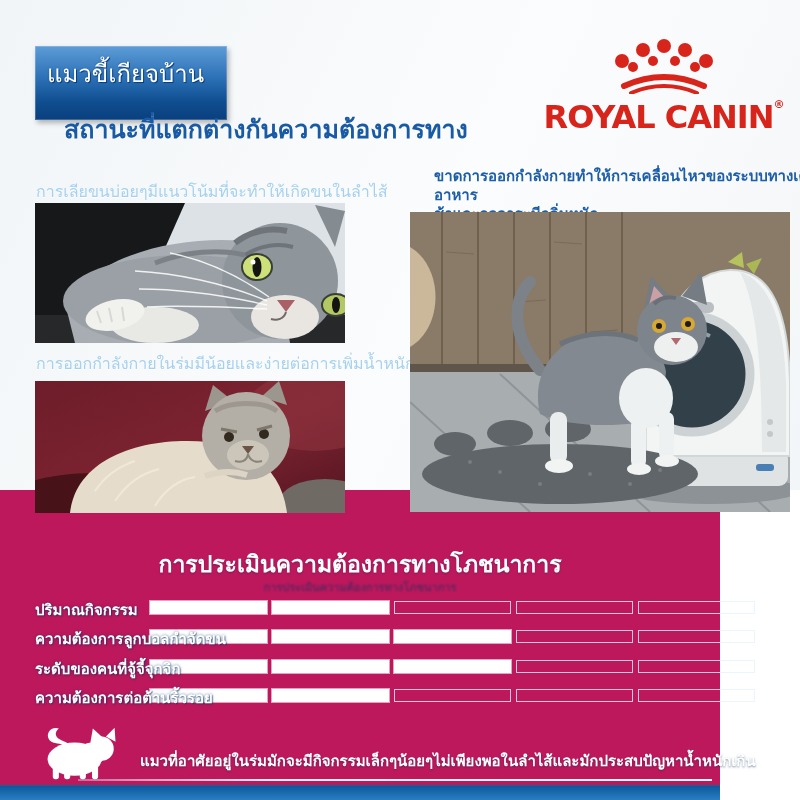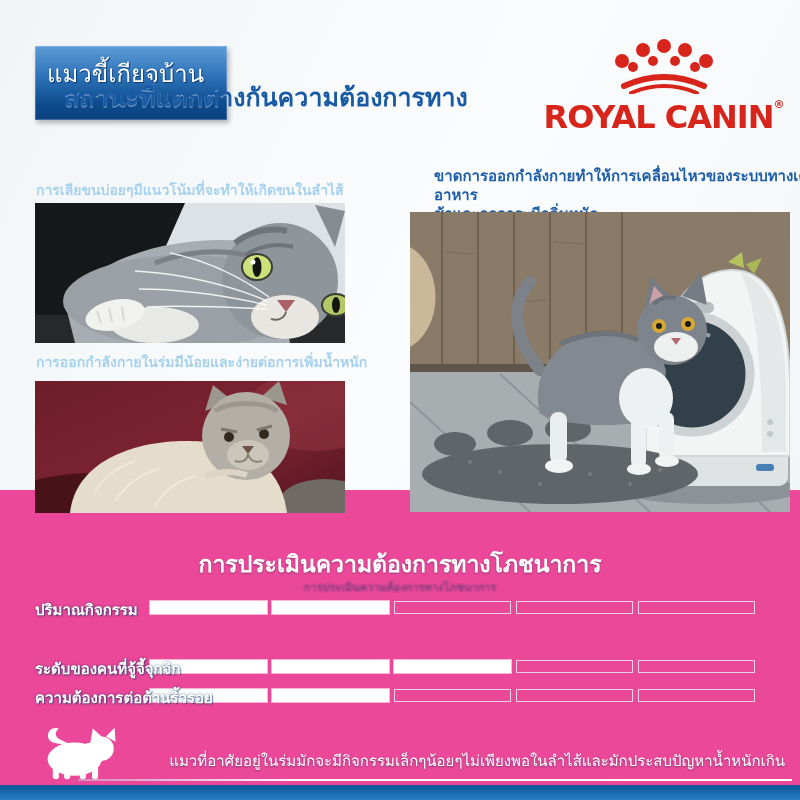--- a/index.html
+++ b/index.html
@@ -18,49 +18,49 @@
     background:linear-gradient(180deg,#5d9cd7 0%,#2d72b7 42%,#0f4e91 75%,#0a3f7d 100%);
     box-shadow:2px 3px 5px rgba(0,0,0,.28), inset 0 0 0 1px rgba(255,255,255,.22);
   }
   .badge-label{
     position:absolute;left:12px;top:8px;
     font-size:24px;font-weight:normal;color:#ffffff;
     text-shadow:1px 1px 0 #0a3f7d,0 0 2px rgba(10,60,120,.6);
     white-space:nowrap;
   }
   .headline{position:absolute;left:36px;color:#195aa5;font-weight:bold;font-size:25px;white-space:nowrap;z-index:3;text-shadow:0 1px 0 rgba(255,255,255,.5);}
-  .headline.l1{top:77px;padding-left:28px;}
+  .headline.l1{top:109px;padding-left:28px;}
   .headline.l2{top:124px;}
   
   .brand{position:absolute;left:535px;top:36px;width:258px;text-align:center;}
   .brand-name{
     font-size:32px;font-weight:bold;color:#d8251c;letter-spacing:-1px;white-space:nowrap;
   }
   .brand-reg{font-size:11px;vertical-align:top;color:#d8251c;font-weight:bold;}
   
   .caption-small{
-    position:absolute;font-size:14px;font-weight:bold;color:#a6d1ee;white-space:nowrap;
+    position:absolute;font-size:16px;font-weight:normal;color:#a6d1ee;white-space:nowrap;
     text-shadow:0 1px 1px #ffffff;
   }
   .caption-grooming{left:36px;top:179px;}
   .caption-indoor{left:36px;top:351px;}
   .caption-right{
     position:absolute;left:434px;top:167px;width:390px;
     font-size:15px;line-height:19px;font-weight:bold;color:#1d5ea8;
   }
   
   .photo{position:absolute;overflow:hidden;z-index:2;}
   .photo svg{display:block;}
   .photo-tabby{left:35px;top:203px;width:310px;height:140px;}
   .photo-litterbox{left:410px;top:212px;width:380px;height:300px;}
   .photo-persian{left:35px;top:381px;width:310px;height:132px;}
   
   .blue-section{
-    position:absolute;left:0;top:490px;width:800px;height:310px;
-    background:#ec4899;z-index:1;
+    position:absolute;left:0;top:490px;width:720px;height:310px;
+    background:#be185d;z-index:1;
   }
   .chart-title{
     position:absolute;left:0;right:0;top:56px;text-align:center;
     font-size:23px;font-weight:bold;color:#ffffff;z-index:2;
     text-shadow:0 1px 2px rgba(6,40,80,.4);
   }
   .chart-title-shadow{
     position:absolute;left:0;right:0;top:88px;text-align:center;
     font-size:11px;font-weight:bold;color:#08305e;opacity:.5;filter:blur(1px);
     z-index:2;pointer-events:none;
@@ -74,21 +74,21 @@
     text-align:center;
   }
   .bar-track{position:absolute;left:150px;top:3px;display:flex;gap:5px;z-index:1;}
   .bar-seg{width:117px;height:13px;}
   .bar-seg.filled{background:#ffffff;box-shadow:0 0 0 1px rgba(255,255,255,.6);}
   .bar-seg.empty{background:transparent;border:1px solid rgba(230,242,252,.8);}
   
   .footer-cat{position:absolute;left:22px;top:236px;width:106px;height:54px;z-index:2;}
   .footer-text{
     position:absolute;left:140px;right:15px;top:259px;text-align:right;
-    font-size:15px;font-weight:normal;color:#ffffff;z-index:2;
+    font-size:15px;font-weight:bold;color:#ffffff;z-index:2;
     text-shadow:0 1px 2px rgba(6,40,80,.5);white-space:nowrap;
   }
   .footer-line{
     position:absolute;left:78px;right:8px;top:289px;height:2px;z-index:2;
     background:linear-gradient(90deg,rgba(190,220,245,.45) 0%,rgba(255,255,255,.95) 30%,#ffffff 100%);
   }
   .bottom-strip{
     position:absolute;left:0;right:0;bottom:0;height:15px;
     background:linear-gradient(180deg,#0b589c 0%,#2b7dc2 100%);
     border-top:1px solid rgba(5,35,70,.35);
@@ -290,20 +290,30 @@
         <div class="chart-row" style="top: 108px;">
           <div class="bar-track">
             <div class="bar-seg filled"></div>
             <div class="bar-seg filled"></div>
             <div class="bar-seg empty"></div>
             <div class="bar-seg empty"></div>
             <div class="bar-seg empty"></div>
           </div>
           <span class="row-label">ปริมาณกิจกรรม</span>
         </div>
+        <div class="chart-row" style="top: 137.4px;">
+          <div class="bar-track">
+            <div class="bar-seg filled"></div>
+            <div class="bar-seg filled"></div>
+            <div class="bar-seg filled"></div>
+            <div class="bar-seg empty"></div>
+            <div class="bar-seg empty"></div>
+          </div>
+          <span class="row-label">ความต้องการลูกบอลกำจัดขน</span>
+        </div>
         <div class="chart-row" style="top: 166.8px;">
           <div class="bar-track">
             <div class="bar-seg filled"></div>
             <div class="bar-seg filled"></div>
             <div class="bar-seg filled"></div>
             <div class="bar-seg empty"></div>
             <div class="bar-seg empty"></div>
           </div>
           <span class="row-label">ระดับของคนที่จู้จี้จุกจิก</span>
         </div>

